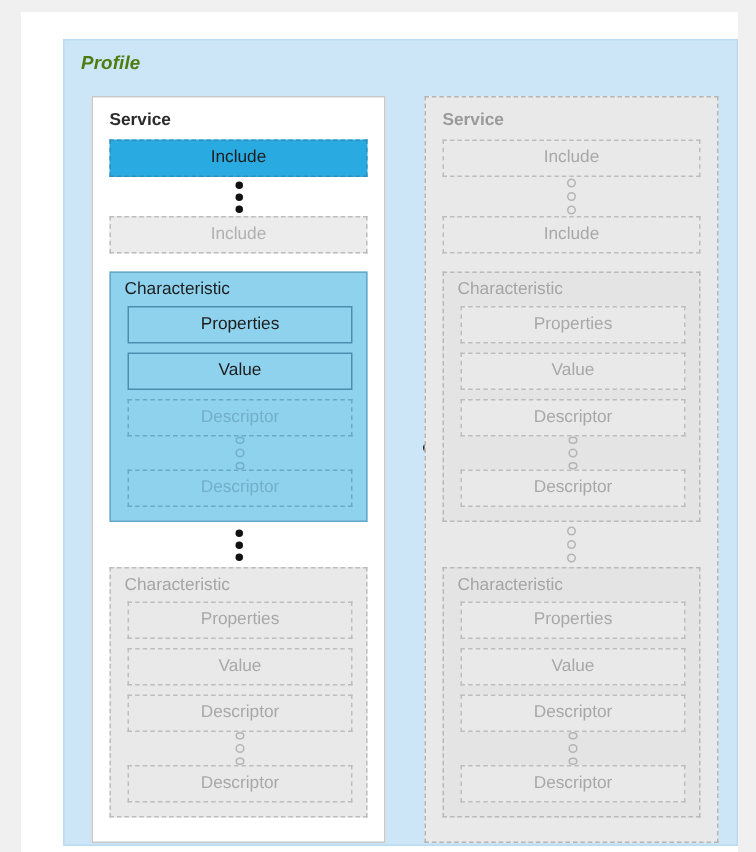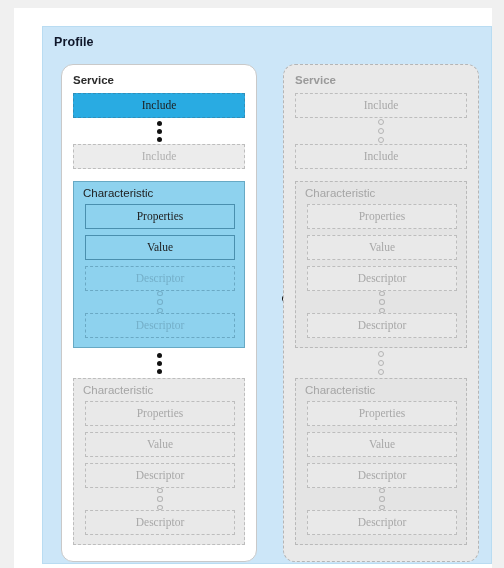--- a/index.html
+++ b/index.html
@@ -41,31 +41,31 @@
     background: #cce6f8;
     border: 1px solid #b9dcf2;
     box-sizing: border-box;
   }
   .profile-title {
     position: absolute;
     left: 11px;
     top: 8px;
     font-size: 12.5px;
     font-weight: bold;
-    color: #0f172a;
+    color: #4d7c0f;
     letter-spacing: 0.1px;
+    font-style: italic;
   }
 
   
   .svc-col {
     position: absolute;
     top: 37px;
     width: 196px;
     box-sizing: border-box;
-    border-radius: 12px;
   }
   .svc-primary {
     left: 18px;
     background: #ffffff;
     border: 1px solid #c9c9c9;
     height: 498px;
   }
   .svc-ghost {
     left: 240px;
     background: #e9e9e9;
@@ -90,21 +90,20 @@
     bottom: 10px;
   }
 
   
   .box {
     box-sizing: border-box;
     height: 25px;
     line-height: 23px;
     text-align: center;
     font-size: 11.5px;
-    font-family: Liberation Serif, serif;
   }
   .box-solid-blue {
     background: #29abe2;
     border: 1px dashed #2f8fba;
     color: #1d1d1d;
     font-weight: normal;
   }
   .box-ghost {
     background: #ececec;
     border: 1.3px dashed #bdbdbd;

